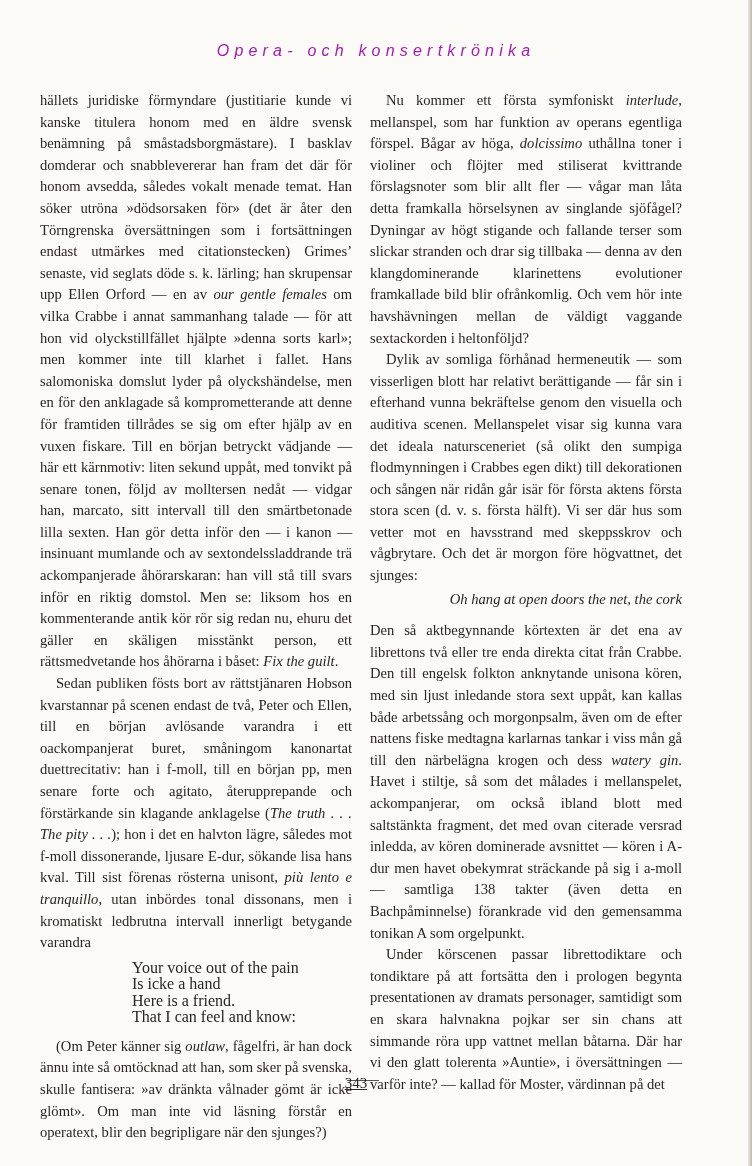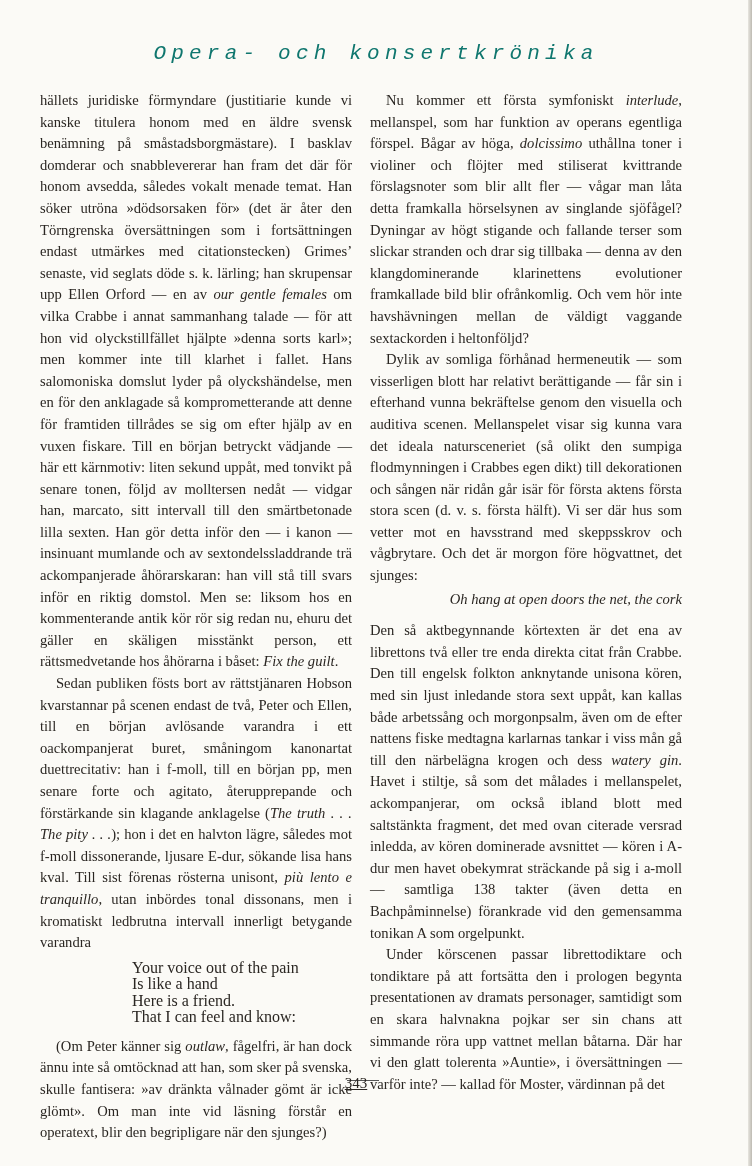--- a/index.html
+++ b/index.html
@@ -9,22 +9,22 @@
       font-family: "DejaVu Serif", "Liberation Serif", serif;
       color: #2a2622;
       position: relative;
     }
     .page-edge {
       position: absolute; top: 0; right: 0; width: 4px; height: 1166px;
       background: linear-gradient(to right, #e8e6e0, #bdbab2);
     }
     .running-head {
       position: absolute; top: 42px; left: 0; width: 752px; text-align: center;
-      font-family: Liberation Mono, monospace;
-      font-style: italic; font-size: 21px; letter-spacing: 5.2px; color: #0f766e;
+      font-family: Liberation Sans, sans-serif;
+      font-style: italic; font-size: 16px; letter-spacing: 5.2px; color: #a21caf;
     }
     .col {
       position: absolute; top: 90px;
       font-family: Liberation Serif, serif;
       font-size: 14.6px; line-height: 21.6px; text-align: justify;
       hyphens: manual;
     }
     .col-left { left: 40px; width: 312px; }
     .col-right { left: 370px; width: 312px; }
     .col p { margin: 0; }
@@ -53,21 +53,21 @@
 
 <div class="page-edge"></div>
 
 <div class="running-head">Opera- och konsertkrönika</div>
 
 <div class="col col-left">
   <p class="noindent">hällets juridiske förmyndare (justitiarie kunde vi kanske titulera honom med en äldre svensk benämning på småstadsborgmästare). I basklav domderar och snabblevererar han fram det där för honom avsedda, således vokalt menade temat. Han söker utröna »dödsorsaken för» (det är åter den Törngrenska översättningen som i fortsättningen endast utmärkes med citationstecken) Grimes’ senaste, vid seglats döde s. k. lärling; han skrupensar upp Ellen Orford — en av <i>our gentle females</i> om vilka Crabbe i annat sammanhang talade — för att hon vid olyckstillfället hjälpte »denna sorts karl»; men kommer inte till klarhet i fallet. Hans salomoniska domslut lyder på olyckshändelse, men en för den anklagade så komprometterande att denne för framtiden tillrådes se sig om efter hjälp av en vuxen fiskare. Till en början betryckt vädjande — här ett kärnmotiv: liten sekund uppåt, med tonvikt på senare tonen, följd av molltersen nedåt — vidgar han, marcato, sitt intervall till den smärtbetonade lilla sexten. Han gör detta inför den — i kanon — insinuant mumlande och av sextondelssladdrande trä ackompanjerade åhörarskaran: han vill stå till svars inför en riktig domstol. Men se: liksom hos en kommenterande antik kör rör sig redan nu, ehuru det gäller en skäligen misstänkt person, ett rättsmedvetande hos åhörarna i båset: <i>Fix the guilt</i>.</p>
   <p class="indent">Sedan publiken fösts bort av rättstjänaren Hobson kvarstannar på scenen endast de två, Peter och Ellen, till en början avlösande varandra i ett oackompanjerat buret, småningom kanonartat duettrecitativ: han i f-moll, till en början pp, men senare forte och agitato, återupprepande och förstärkande sin klagande anklagelse (<i>The truth . . . The pity . . .</i>); hon i det en halvton lägre, således mot f-moll dissonerande, ljusare E-dur, sökande lisa hans kval. Till sist förenas rösterna unisont, <i>più lento e tranquillo</i>, utan inbördes tonal dissonans, men i kromatiskt ledbrutna intervall innerligt betygande varandra</p>
   <div class="verse">
     <div>Your voice out of the pain</div>
-    <div>Is like a hand</div>
+    <div>Is icke a hand</div>
     <div>Here is a friend.</div>
     <div>That I can feel and know:</div>
   </div>
   <p class="indent">(Om Peter känner sig <i>outlaw</i>, fågelfri, är han dock ännu inte så omtöcknad att han, som sker på svenska, skulle fantisera: »av dränkta vålnader gömt är icke glömt». Om man inte vid läsning förstår en operatext, blir den begripligare när den sjunges?)</p>
 </div>
 
 <div class="col col-right">
   <p class="indent">Nu kommer ett första symfoniskt <i>interlude</i>, mellanspel, som har funktion av operans egentliga förspel. Bågar av höga, <i>dolcissimo</i> uthållna toner i violiner och flöjter med stiliserat kvittrande förslagsnoter som blir allt fler — vågar man låta detta framkalla hörselsynen av singlande sjöfågel? Dyningar av högt stigande och fallande terser som slickar stranden och drar sig tillbaka — denna av den klangdominerande klarinettens evolutioner framkallade bild blir ofrånkomlig. Och vem hör inte havshävningen mellan de väldigt vaggande sextackorden i heltonföljd?</p>
   <p class="indent">Dylik av somliga förhånad hermeneutik — som visserligen blott har relativt berättigande — får sin i efterhand vunna bekräftelse genom den visuella och auditiva scenen. Mellanspelet visar sig kunna vara det ideala natursceneriet (så olikt den sumpiga flodmynningen i Crabbes egen dikt) till dekorationen och sången när ridån går isär för första aktens första stora scen (d. v. s. första hälft). Vi ser där hus som vetter mot en havsstrand med skeppsskrov och vågbrytare. Och det är morgon före högvattnet, det sjunges:</p>
   <div class="quote">

